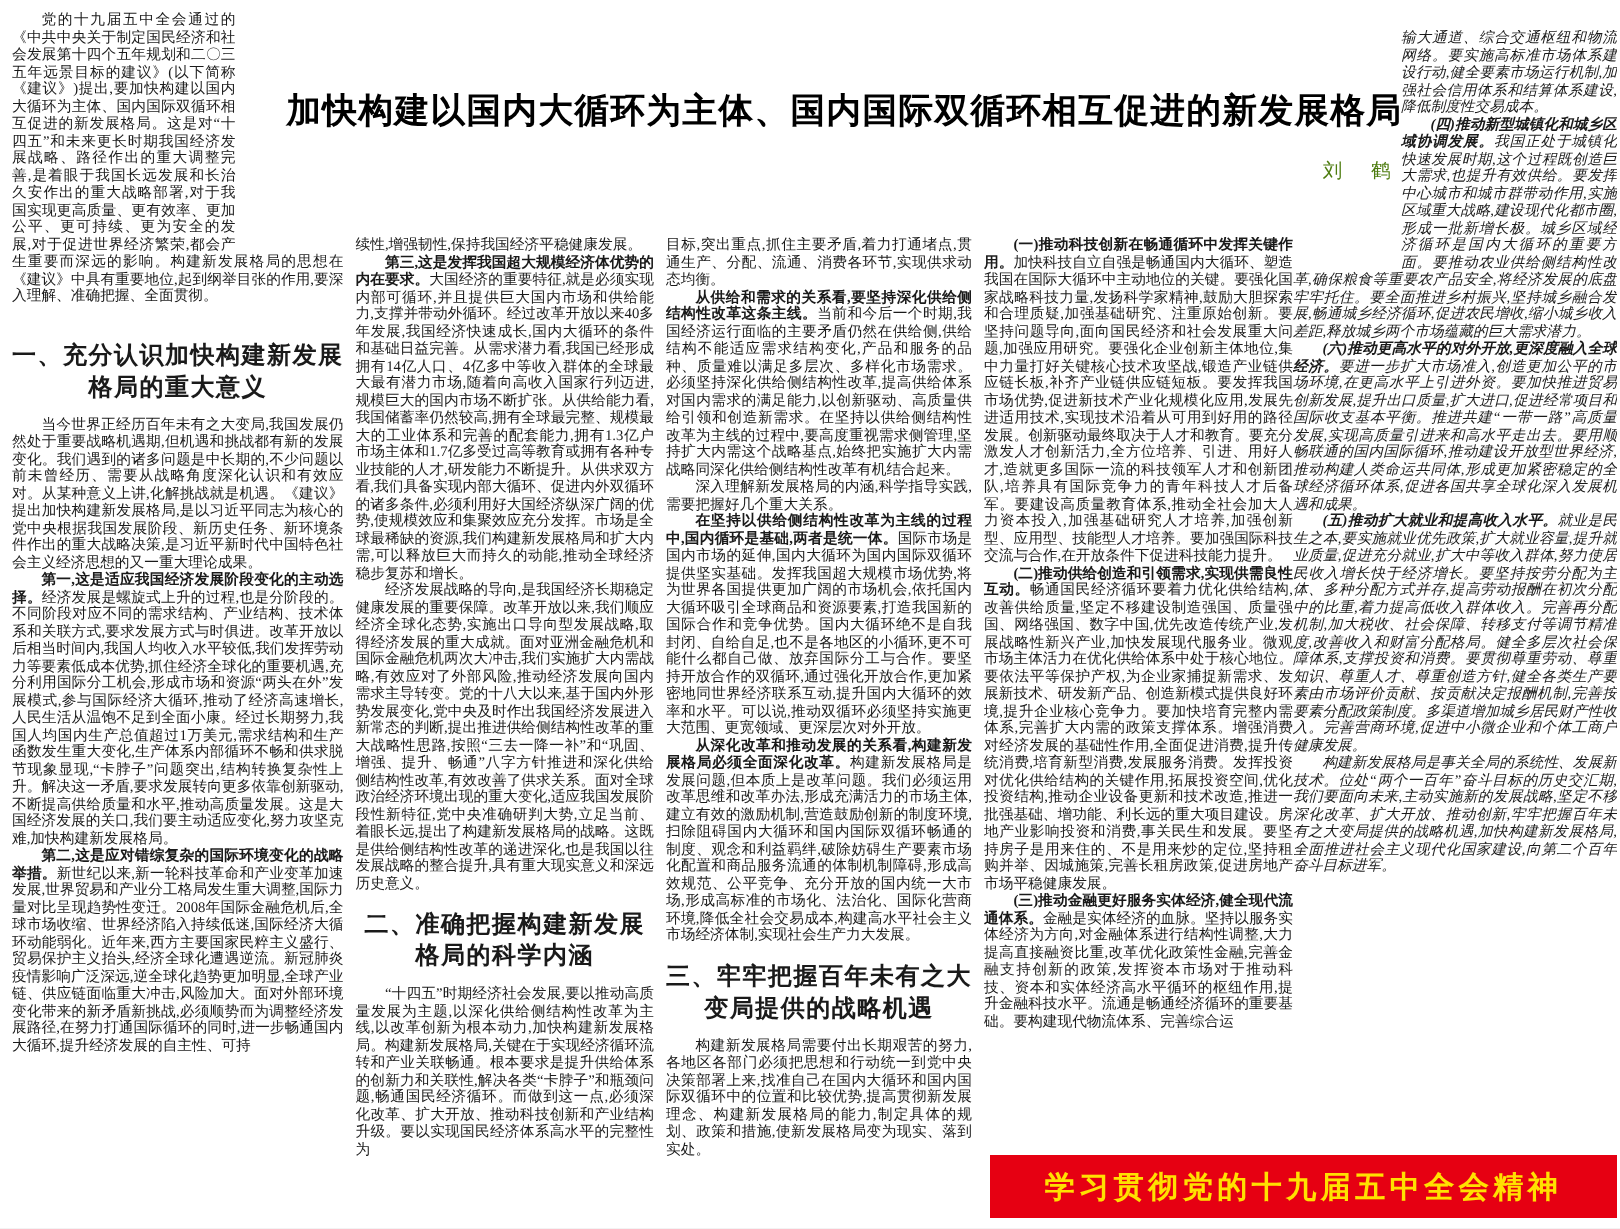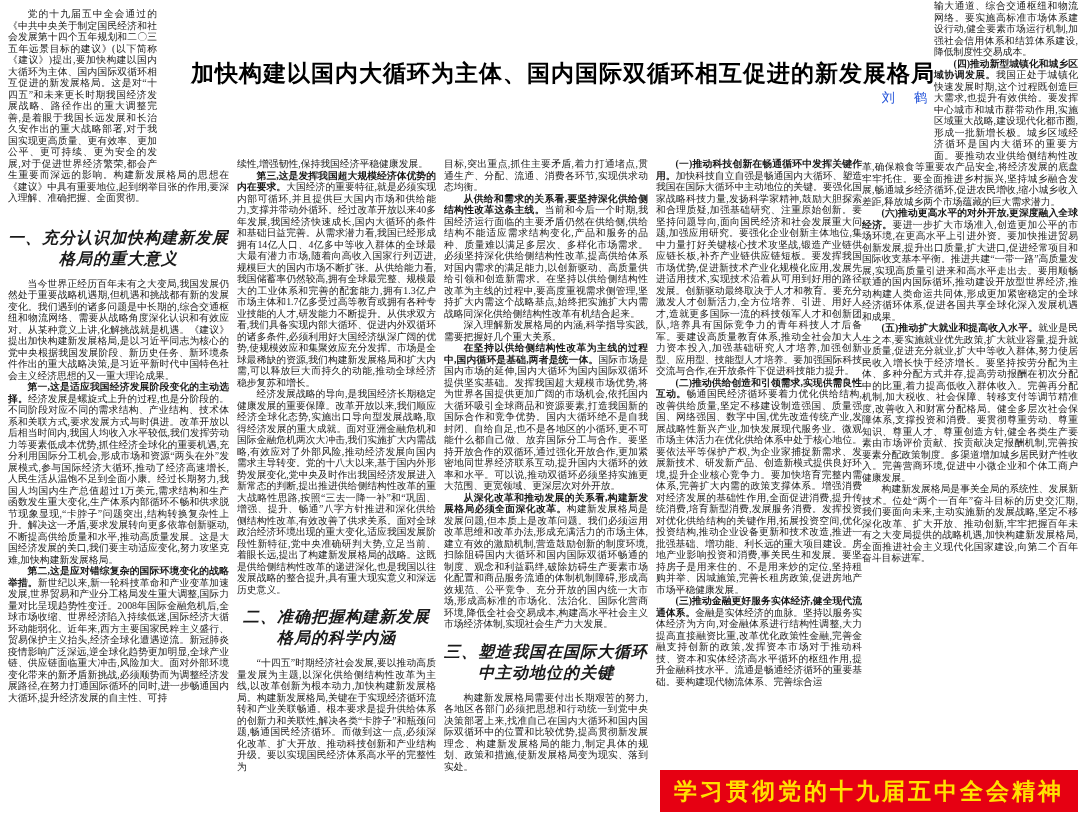--- a/index.html
+++ b/index.html
@@ -6,47 +6,47 @@
   #paper{position:relative;width:1080px;height:819px;background:#ffffff;overflow:hidden;
          font-family:"Liberation Serif",serif;color:#1a1a1a;}
   .col{position:absolute;overflow:hidden;text-align:justify;font-size:9.8px;line-height:11.5px;}
   .notch-r{float:right;width:72px;height:150px;}
   .notch-l{float:left;width:72px;height:150px;}
   .para{margin:0;text-indent:2em;}
   .para.cont{text-indent:0;}
   .para.note{margin-bottom:23px;}
   .para b{font-weight:bold;}
   .sec-h{font-family:"Liberation Sans",sans-serif;font-weight:bold;font-size:16px;
-         line-height:21px;text-align:center;margin:11px 0 9px 0;letter-spacing:1px;font-style:italic;}
+         line-height:21px;text-align:center;margin:11px 0 9px 0;letter-spacing:1px;}
   #headline-block{position:absolute;left:157px;top:8px;width:778px;height:148px;background:#ffffff;
          text-align:right;}
   #headline{margin-top:50px;font-family:"Liberation Sans",sans-serif;font-weight:900;
          font-size:23px;letter-spacing:1px;white-space:nowrap;color:#000;}
-  #author{font-size:13px;letter-spacing:8px;color:#1d4ed8;}
+  #author{margin-top:16px;font-size:13px;letter-spacing:8px;color:#4d7c0f;}
   #banner{position:absolute;left:660px;top:770px;width:418px;height:42px;
          display:flex;align-items:center;justify-content:center;}
-  #banner-text{font-family:"Liberation Sans",sans-serif;font-weight:bold;font-size:23px;
+  #banner-text{font-family:"Liberation Sans",sans-serif;font-weight:bold;font-size:20px;
          letter-spacing:3px;}
   #col1{left:8px;top:8px;width:221px;height:804px;}
   #col2{left:237px;top:158px;width:199px;height:654px;}
   #col3{left:444px;top:158px;width:204px;height:654px;}
   #col4{left:656px;top:158px;width:206px;height:600px;}
-  #col5{left:862px;top:0;width:216px;height:752px;}
+  #col5{left:862px;top:20px;width:216px;height:752px;font-style:italic;}
 </style>
 </head>
 <body>
 
 <div id="paper">
 
   <div class="col" id="col1">
     <div class="notch-r"></div>
     <div>
         <p class="para note">党的十九届五中全会通过的《中共中央关于制定国民经济和社会发展第十四个五年规划和二〇三五年远景目标的建议》(以下简称《建议》)提出,要加快构建以国内大循环为主体、国内国际双循环相互促进的新发展格局。这是对“十四五”和未来更长时期我国经济发展战略、路径作出的重大调整完善,是着眼于我国长远发展和长治久安作出的重大战略部署,对于我国实现更高质量、更有效率、更加公平、更可持续、更为安全的发展,对于促进世界经济繁荣,都会产生重要而深远的影响。构建新发展格局的思想在《建议》中具有重要地位,起到纲举目张的作用,要深入理解、准确把握、全面贯彻。</p>
         <div class="sec-h">一、充分认识加快构建新发展格局的重大意义</div>
-        <p class="para">当今世界正经历百年未有之大变局,我国发展仍然处于重要战略机遇期,但机遇和挑战都有新的发展变化。我们遇到的诸多问题是中长期的,综合交通枢纽和物流网络、需要从战略角度深化认识和有效应对。从某种意义上讲,化解挑战就是机遇。《建议》提出加快构建新发展格局,是以习近平同志为核心的党中央根据我国发展阶段、新历史任务、新环境条件作出的重大战略决策,是习近平新时代中国特色社会主义经济思想的又一重大理论成果。</p>
+        <p class="para">当今世界正经历百年未有之大变局,我国发展仍然处于重要战略机遇期,但机遇和挑战都有新的发展变化。我们遇到的诸多问题是中长期的,不少问题以前未曾经历、需要从战略角度深化认识和有效应对。从某种意义上讲,化解挑战就是机遇。《建议》提出加快构建新发展格局,是以习近平同志为核心的党中央根据我国发展阶段、新历史任务、新环境条件作出的重大战略决策,是习近平新时代中国特色社会主义经济思想的又一重大理论成果。</p>
         <p class="para"><b>第一,这是适应我国经济发展阶段变化的主动选择。</b>经济发展是螺旋式上升的过程,也是分阶段的。不同阶段对应不同的需求结构、产业结构、技术体系和关联方式,要求发展方式与时俱进。改革开放以后相当时间内,我国人均收入水平较低,我们发挥劳动力等要素低成本优势,抓住经济全球化的重要机遇,充分利用国际分工机会,形成市场和资源“两头在外”发展模式,参与国际经济大循环,推动了经济高速增长,人民生活从温饱不足到全面小康。经过长期努力,我国人均国内生产总值超过1万美元,需求结构和生产函数发生重大变化,生产体系内部循环不畅和供求脱节现象显现,“卡脖子”问题突出,结构转换复杂性上升。解决这一矛盾,要求发展转向更多依靠创新驱动,不断提高供给质量和水平,推动高质量发展。这是大国经济发展的关口,我们要主动适应变化,努力攻坚克难,加快构建新发展格局。</p>
         <p class="para"><b>第二,这是应对错综复杂的国际环境变化的战略举措。</b>新世纪以来,新一轮科技革命和产业变革加速发展,世界贸易和产业分工格局发生重大调整,国际力量对比呈现趋势性变迁。2008年国际金融危机后,全球市场收缩、世界经济陷入持续低迷,国际经济大循环动能弱化。近年来,西方主要国家民粹主义盛行、贸易保护主义抬头,经济全球化遭遇逆流。新冠肺炎疫情影响广泛深远,逆全球化趋势更加明显,全球产业链、供应链面临重大冲击,风险加大。面对外部环境变化带来的新矛盾新挑战,必须顺势而为调整经济发展路径,在努力打通国际循环的同时,进一步畅通国内大循环,提升经济发展的自主性、可持</p>
       </div>
   </div>
 
   <div id="headline-block">
     <div id="headline">加快构建以国内大循环为主体、国内国际双循环相互促进的新发展格局</div>
     <div id="author">刘 鹤</div>
   </div>
 
@@ -60,21 +60,21 @@
       </div>
   </div>
 
   <div class="col" id="col3">
     <div>
         <p class="para cont">目标,突出重点,抓住主要矛盾,着力打通堵点,贯通生产、分配、流通、消费各环节,实现供求动态均衡。</p>
         <p class="para"><b>从供给和需求的关系看,要坚持深化供给侧结构性改革这条主线。</b>当前和今后一个时期,我国经济运行面临的主要矛盾仍然在供给侧,供给结构不能适应需求结构变化,产品和服务的品种、质量难以满足多层次、多样化市场需求。必须坚持深化供给侧结构性改革,提高供给体系对国内需求的满足能力,以创新驱动、高质量供给引领和创造新需求。在坚持以供给侧结构性改革为主线的过程中,要高度重视需求侧管理,坚持扩大内需这个战略基点,始终把实施扩大内需战略同深化供给侧结构性改革有机结合起来。</p>
         <p class="para">深入理解新发展格局的内涵,科学指导实践,需要把握好几个重大关系。</p>
         <p class="para"><b>在坚持以供给侧结构性改革为主线的过程中,国内循环是基础,两者是统一体。</b>国际市场是国内市场的延伸,国内大循环为国内国际双循环提供坚实基础。发挥我国超大规模市场优势,将为世界各国提供更加广阔的市场机会,依托国内大循环吸引全球商品和资源要素,打造我国新的国际合作和竞争优势。国内大循环绝不是自我封闭、自给自足,也不是各地区的小循环,更不可能什么都自己做、放弃国际分工与合作。要坚持开放合作的双循环,通过强化开放合作,更加紧密地同世界经济联系互动,提升国内大循环的效率和水平。可以说,推动双循环必须坚持实施更大范围、更宽领域、更深层次对外开放。</p>
         <p class="para"><b>从深化改革和推动发展的关系看,构建新发展格局必须全面深化改革。</b>构建新发展格局是发展问题,但本质上是改革问题。我们必须运用改革思维和改革办法,形成充满活力的市场主体,建立有效的激励机制,营造鼓励创新的制度环境,扫除阻碍国内大循环和国内国际双循环畅通的制度、观念和利益羁绊,破除妨碍生产要素市场化配置和商品服务流通的体制机制障碍,形成高效规范、公平竞争、充分开放的国内统一大市场,形成高标准的市场化、法治化、国际化营商环境,降低全社会交易成本,构建高水平社会主义市场经济体制,实现社会生产力大发展。</p>
-        <div class="sec-h">三、塑造我国在国际大循环中主动地位的关键</div>
+        <div class="sec-h">三、牢牢把握百年未有之大变局提供的战略机遇</div>
         <p class="para">构建新发展格局需要付出长期艰苦的努力,各地区各部门必须把思想和行动统一到党中央决策部署上来,找准自己在国内大循环和国内国际双循环中的位置和比较优势,提高贯彻新发展理念、构建新发展格局的能力,制定具体的规划、政策和措施,使新发展格局变为现实、落到实处。</p>
       </div>
   </div>
 
   <div class="col" id="col4">
     <div>
         <p class="para"><b>(一)推动科技创新在畅通循环中发挥关键作用。</b>加快科技自立自强是畅通国内大循环、塑造我国在国际大循环中主动地位的关键。要强化国家战略科技力量,发扬科学家精神,鼓励大胆探索和合理质疑,加强基础研究、注重原始创新。要坚持问题导向,面向国民经济和社会发展重大问题,加强应用研究。要强化企业创新主体地位,集中力量打好关键核心技术攻坚战,锻造产业链供应链长板,补齐产业链供应链短板。要发挥我国市场优势,促进新技术产业化规模化应用,发展先进适用技术,实现技术沿着从可用到好用的路径发展。创新驱动最终取决于人才和教育。要充分激发人才创新活力,全方位培养、引进、用好人才,造就更多国际一流的科技领军人才和创新团队,培养具有国际竞争力的青年科技人才后备军。要建设高质量教育体系,推动全社会加大人力资本投入,加强基础研究人才培养,加强创新型、应用型、技能型人才培养。要加强国际科技交流与合作,在开放条件下促进科技能力提升。</p>
         <p class="para"><b>(二)推动供给创造和引领需求,实现供需良性互动。</b>畅通国民经济循环要着力优化供给结构,改善供给质量,坚定不移建设制造强国、质量强国、网络强国、数字中国,优先改造传统产业,发展战略性新兴产业,加快发展现代服务业。微观市场主体活力在优化供给体系中处于核心地位。要依法平等保护产权,为企业家捕捉新需求、发展新技术、研发新产品、创造新模式提供良好环境,提升企业核心竞争力。要加快培育完整内需体系,完善扩大内需的政策支撑体系。增强消费对经济发展的基础性作用,全面促进消费,提升传统消费,培育新型消费,发展服务消费。发挥投资对优化供给结构的关键作用,拓展投资空间,优化投资结构,推动企业设备更新和技术改造,推进一批强基础、增功能、利长远的重大项目建设。房地产业影响投资和消费,事关民生和发展。要坚持房子是用来住的、不是用来炒的定位,坚持租购并举、因城施策,完善长租房政策,促进房地产市场平稳健康发展。</p>
         <p class="para"><b>(三)推动金融更好服务实体经济,健全现代流通体系。</b>金融是实体经济的血脉。坚持以服务实体经济为方向,对金融体系进行结构性调整,大力提高直接融资比重,改革优化政策性金融,完善金融支持创新的政策,发挥资本市场对于推动科技、资本和实体经济高水平循环的枢纽作用,提升金融科技水平。流通是畅通经济循环的重要基础。要构建现代物流体系、完善综合运</p>
       </div>

